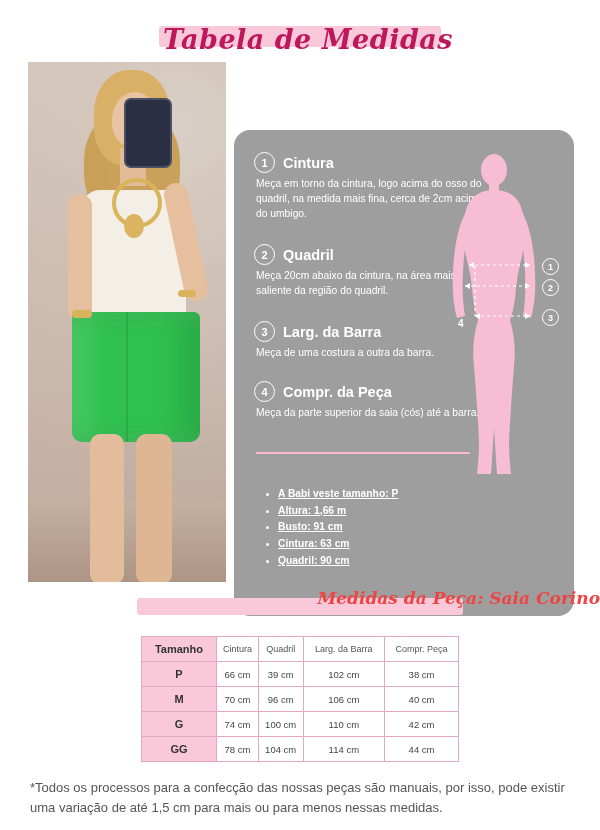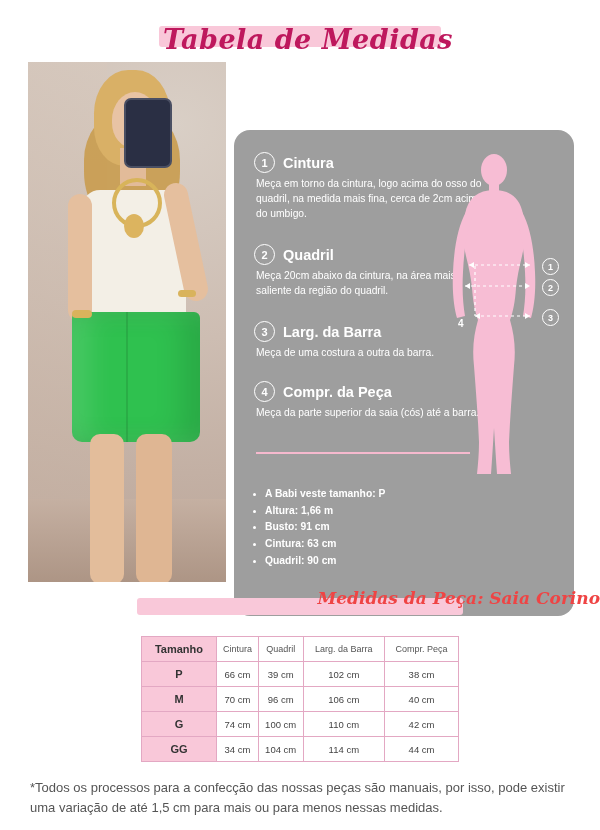--- a/index.html
+++ b/index.html
@@ -192,23 +192,24 @@
     position: absolute;
     left: 22px;
     top: 322px;
     width: 214px;
     height: 2px;
     background: #f6b9ce;
   }
 
   .model-info {
     position: absolute;
-    left: 19px;
+    left: 32px;
     top: 356px;
     width: 230px;
+    text-decoration: underline;
   }
   .model-info li {
     font-size: 10.3px;
     line-height: 1.62;
     font-weight: bold;
     color: #fff;
   }
   .model-info ul {
     margin: 0; padding-left: 12px;
   }
@@ -490,21 +491,21 @@
       </tr>
       <tr>
         <td class="size-cell">G</td>
         <td class="val">74 cm</td>
         <td class="val">100 cm</td>
         <td class="val">110 cm</td>
         <td class="val">42 cm</td>
       </tr>
       <tr>
         <td class="size-cell">GG</td>
-        <td class="val">34 cm</td>
+        <td class="val">78 cm</td>
         <td class="val">104 cm</td>
         <td class="val">114 cm</td>
         <td class="val">44 cm</td>
       </tr>
     </tbody>
   </table>
 </div>
 
 <div class="footnote">*Todos os processos para a confecção das nossas peças são manuais, por isso, pode existir uma variação de até 1,5 cm para mais ou para menos nessas medidas.</div>
 

